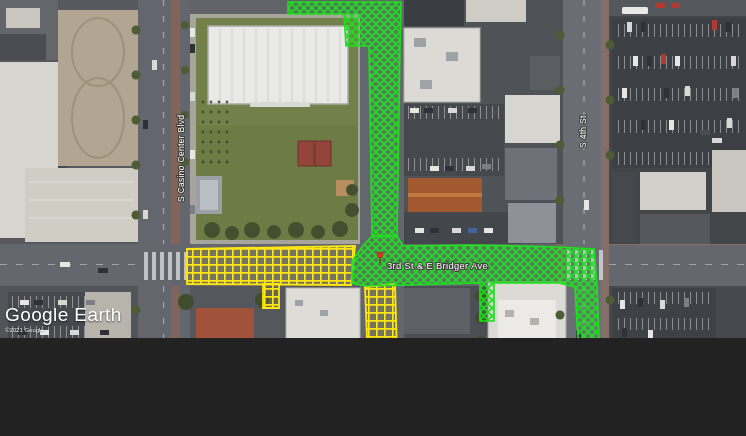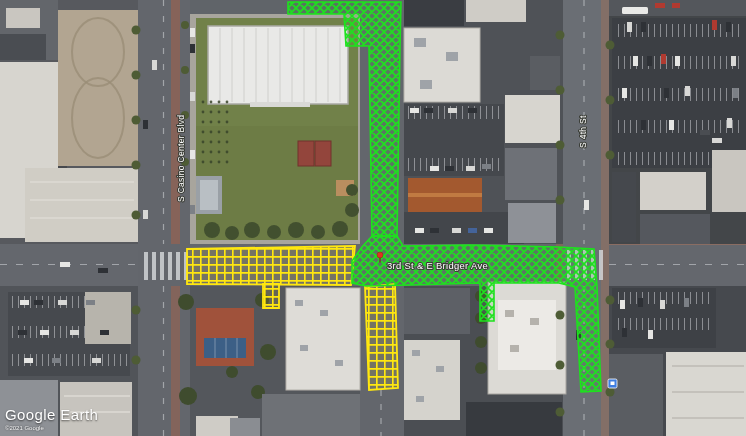--- a/index.html
+++ b/index.html
@@ -1,22 +1,22 @@
 <!DOCTYPE html>
 <html><head>
 <meta charset="utf-8">
 <style>
   html,body{margin:0;padding:0;background:#222;}
-  #screen{position:relative;width:746px;height:436px;overflow:hidden;
+  #screen{position:relative;width:746px;height:338px;overflow:hidden;
           font-family:"Liberation Sans",sans-serif;background:#4a4d50;}
   #scene{position:absolute;left:0;top:0;}
   .maplabel{font:8.5px "Liberation Sans",sans-serif;fill:#fff;stroke:#3a3d36;
             stroke-width:2px;paint-order:stroke;stroke-linejoin:round;letter-spacing:.3px;}
   #wm{position:absolute;left:5px;bottom:4px;color:#fff;line-height:1.1;}
-  .wm-logo{font-size:15px;letter-spacing:.4px;text-shadow:0 1px 2px rgba(0,0,0,.65);}
+  .wm-logo{font-size:19px;letter-spacing:.4px;text-shadow:0 1px 2px rgba(0,0,0,.65);}
   .wm-copy{font-size:6px;opacity:.9;text-shadow:0 0 2px rgba(0,0,0,.8);margin-top:2px;}
 </style>
 </head>
 <body>
 
 <div id="screen">
 <svg id="scene" width="746" height="436" viewBox="0 0 746 436" xmlns="http://www.w3.org/2000/svg">
   <defs>
     <pattern id="pg" width="8" height="8" patternUnits="userSpaceOnUse">
       <rect width="8" height="8" opacity="0.13" fill="#1ee11e"></rect>

